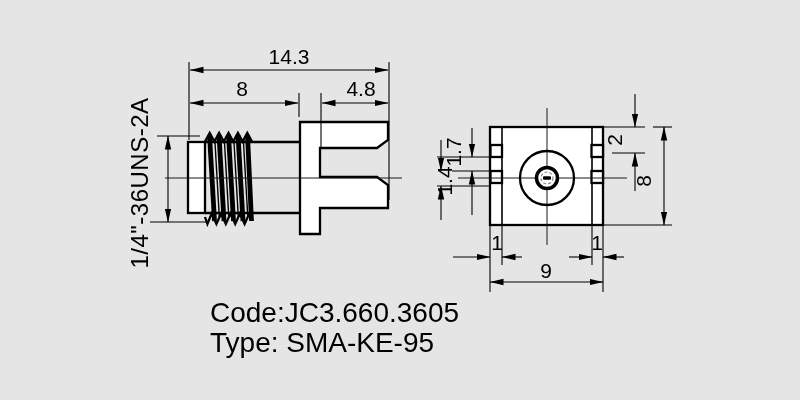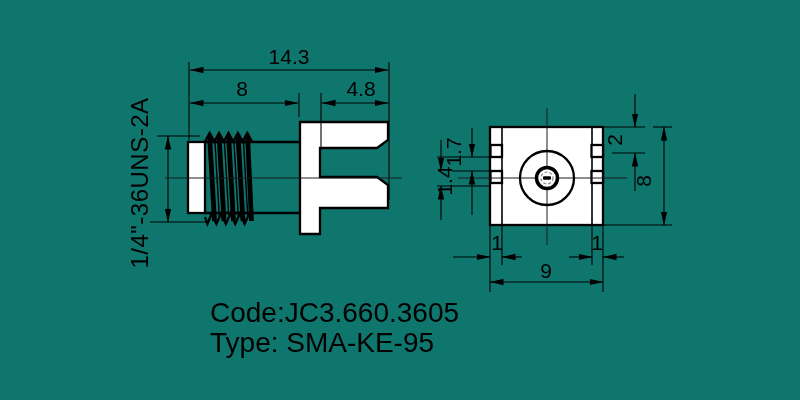--- a/index.html
+++ b/index.html
@@ -1,16 +1,16 @@
 <!DOCTYPE html>
 <html><head>
 <meta charset="utf-8">
 <style>
   html,body{margin:0;padding:0;background:#ffffff;}
-  .stage{position:relative;width:800px;height:400px;background:#0f766e;overflow:hidden;}
+  .stage{position:relative;width:800px;height:400px;background:#e5e5e5;overflow:hidden;}
   svg{display:block;}
   .thick{stroke:#000;stroke-width:2.3;fill:none;stroke-linejoin:miter;}
   .thick-f{stroke:#000;stroke-width:2.3;fill:#fff;stroke-linejoin:miter;}
   .mid{stroke:#000;stroke-width:1.6;fill:none;}
   .thin{stroke:#000;stroke-width:1.1;fill:none;}
   .cline{stroke:#1a1a1a;stroke-width:1;fill:none;}
   .thr{stroke:#000;stroke-width:4.8;fill:none;}
   .thr2{stroke:#000;stroke-width:1.4;fill:none;}
   .dimtxt{font-family:"Liberation Sans",sans-serif;font-size:21px;fill:#000;}
   .spec{font-family:"Liberation Sans",sans-serif;font-size:24px;fill:#000;letter-spacing:.5px;}

